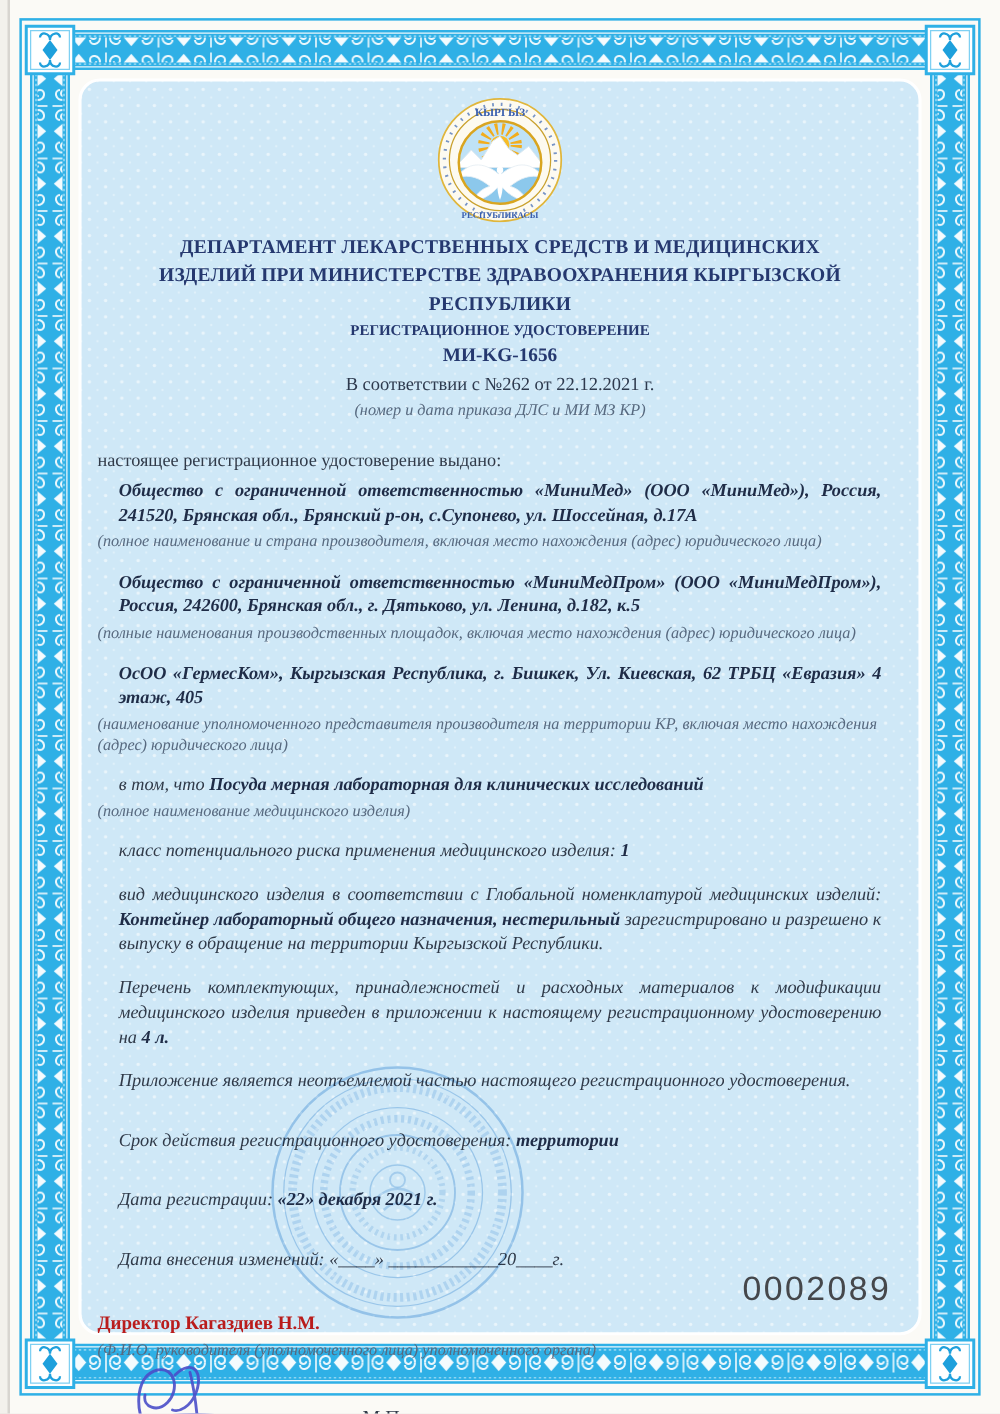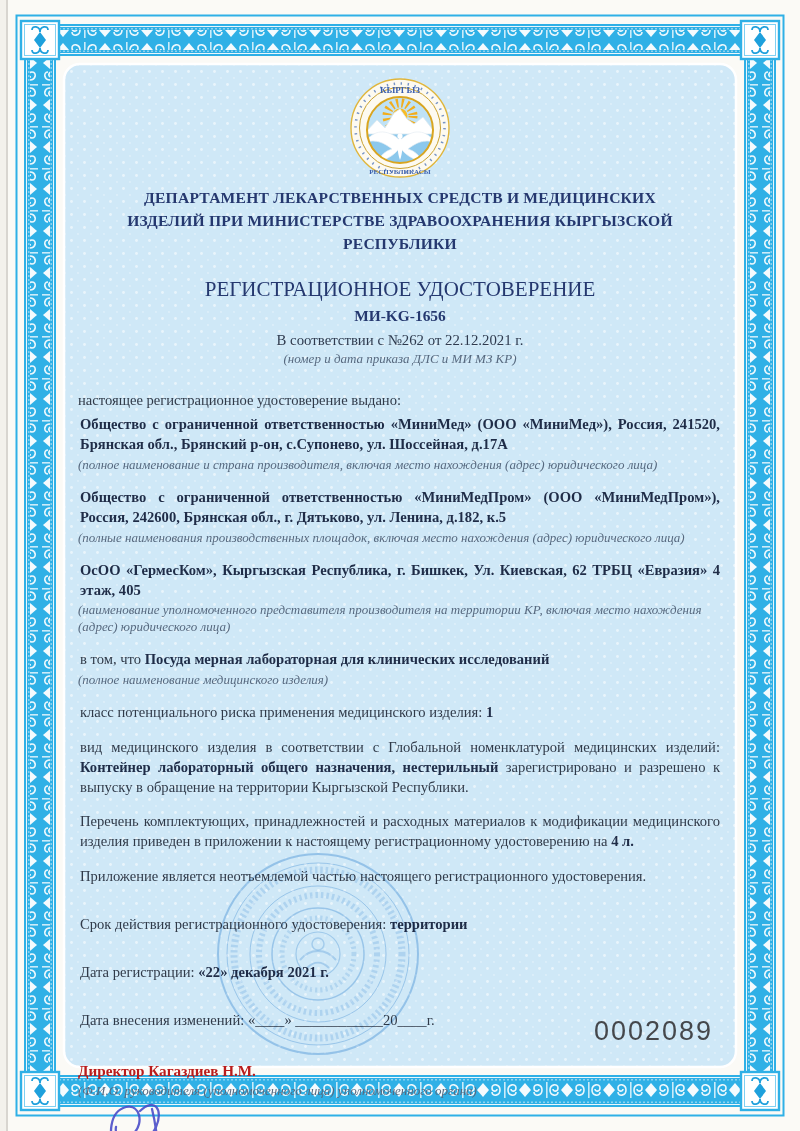--- a/index.html
+++ b/index.html
@@ -5,27 +5,27 @@
   html,body{margin:0;padding:0;}
   body{background:#e9e7e2;font-family:"Liberation Serif", serif;}
   .page{position:relative;width:800px;height:1131px;background:#fbfaf6;overflow:hidden;
         box-shadow:inset 6px 0 0 #f3f1ec, inset 8px 0 0 #d8d5d0;}
   .frame{position:absolute;left:0;top:0;}
   .content{position:absolute;left:78px;top:78px;width:644px;color:#303a49;
            font-size:14.6px;line-height:1.36;z-index:2;}
   .emblem-wrap{width:102px;height:100px;margin:0 auto 8px;}
   .authority{font-weight:bold;color:#25386f;text-align:center;font-size:15.6px;
              line-height:1.48;max-width:566px;margin:6px auto 0;letter-spacing:.2px;}
-  .doc-title{text-align:center;font-weight:normal;color:#25386f;font-size:21px;margin-top:20px;}
+  .doc-title{text-align:center;font-weight:bold;color:#25386f;font-size:12px;margin-top:1px;}
   .doc-number{text-align:center;font-weight:bold;color:#25386f;font-size:15.4px;margin-top:2px;}
   .order-ref{text-align:center;color:#2e3a4e;font-size:14.8px;margin-top:3px;}
   .note{font-style:italic;font-size:13px;color:#57697f;line-height:1.25;margin:2px 0 0;}
   .note.center{text-align:center;margin-top:1px;}
   .line{margin:24px 0 0;}
-  .para{margin:15px 2px 0;text-align:justify;}
+  .para{margin:15px 17px 0;text-align:justify;font-style:italic;}
   .para.tight{margin-top:4px;}
   .b-all{font-weight:bold;color:#1f2c47;}
   .b{font-weight:bold;color:#1f2c47;}
   .gap{margin-top:28px;}
   .sig-name{font-weight:bold;color:#b91c1c;margin-top:30px;font-size:15.2px;}
   .sig-row{position:relative;margin-top:36px;white-space:nowrap;}
   .sig-line{display:inline-block;width:188px;height:14px;border-bottom:1.2px solid #3a4352;}
   .mp{margin-left:24px;font-size:16px;color:#303a49;}
   .squiggle{position:absolute;left:18px;top:-44px;z-index:3;}
   .stamp{position:absolute;left:212px;top:848px;z-index:2;mix-blend-mode:multiply;}

